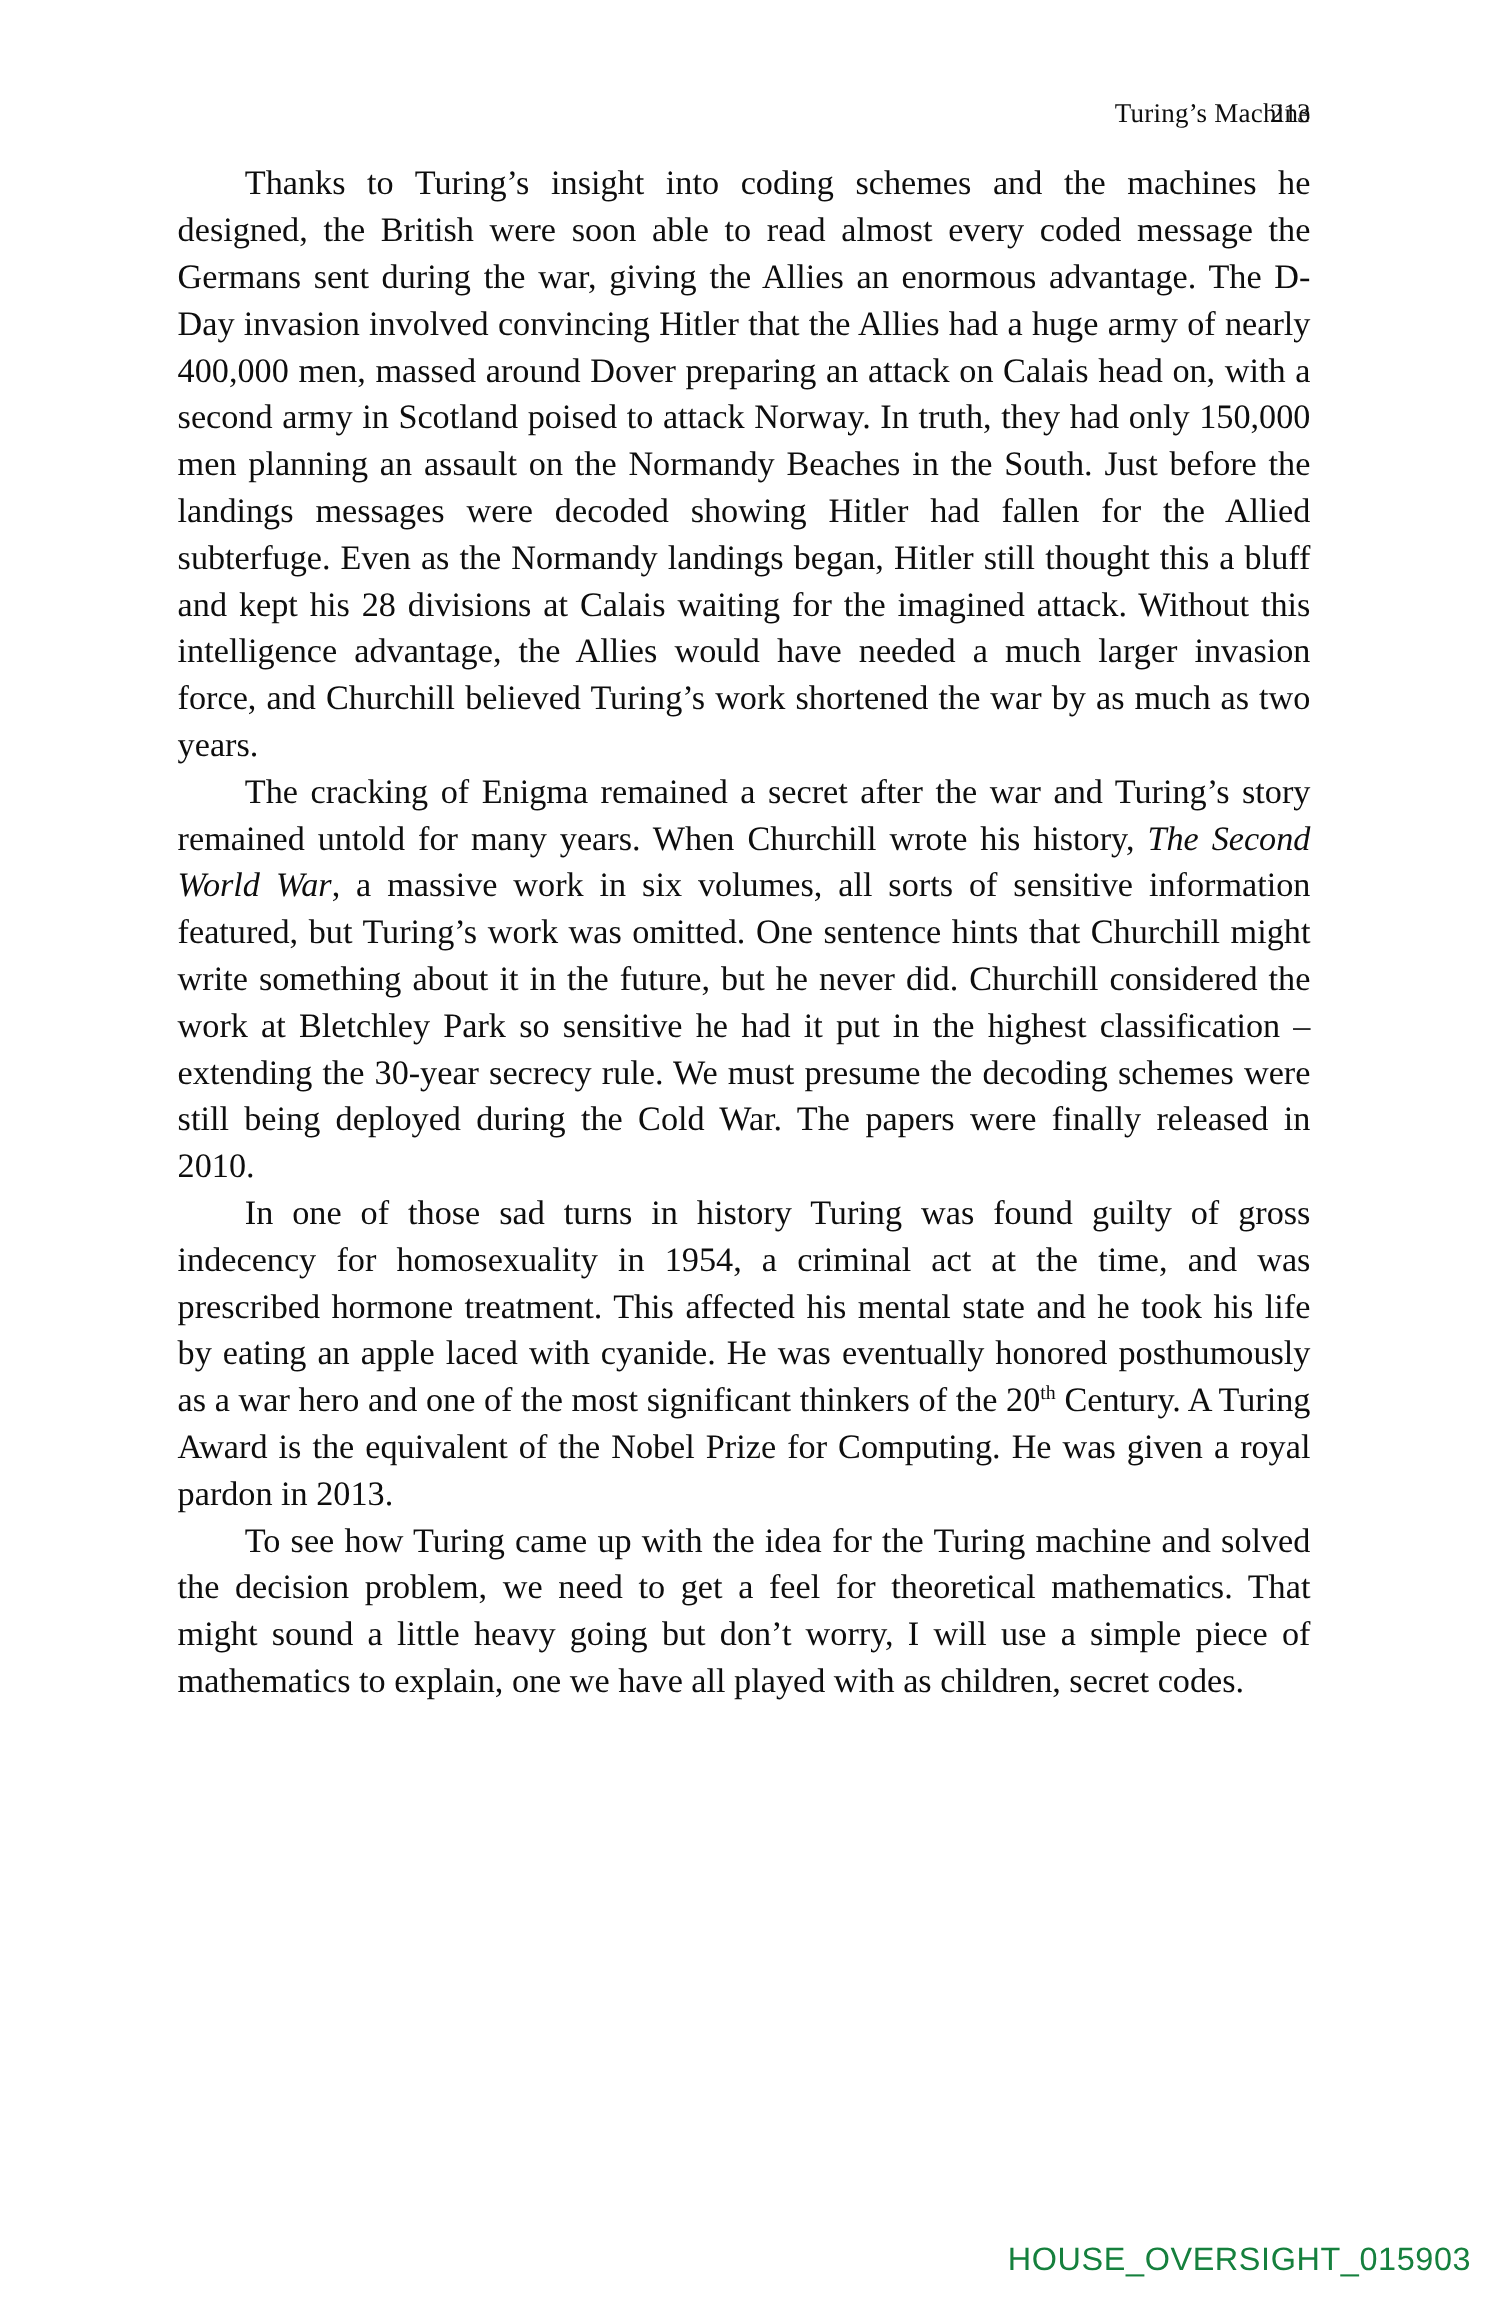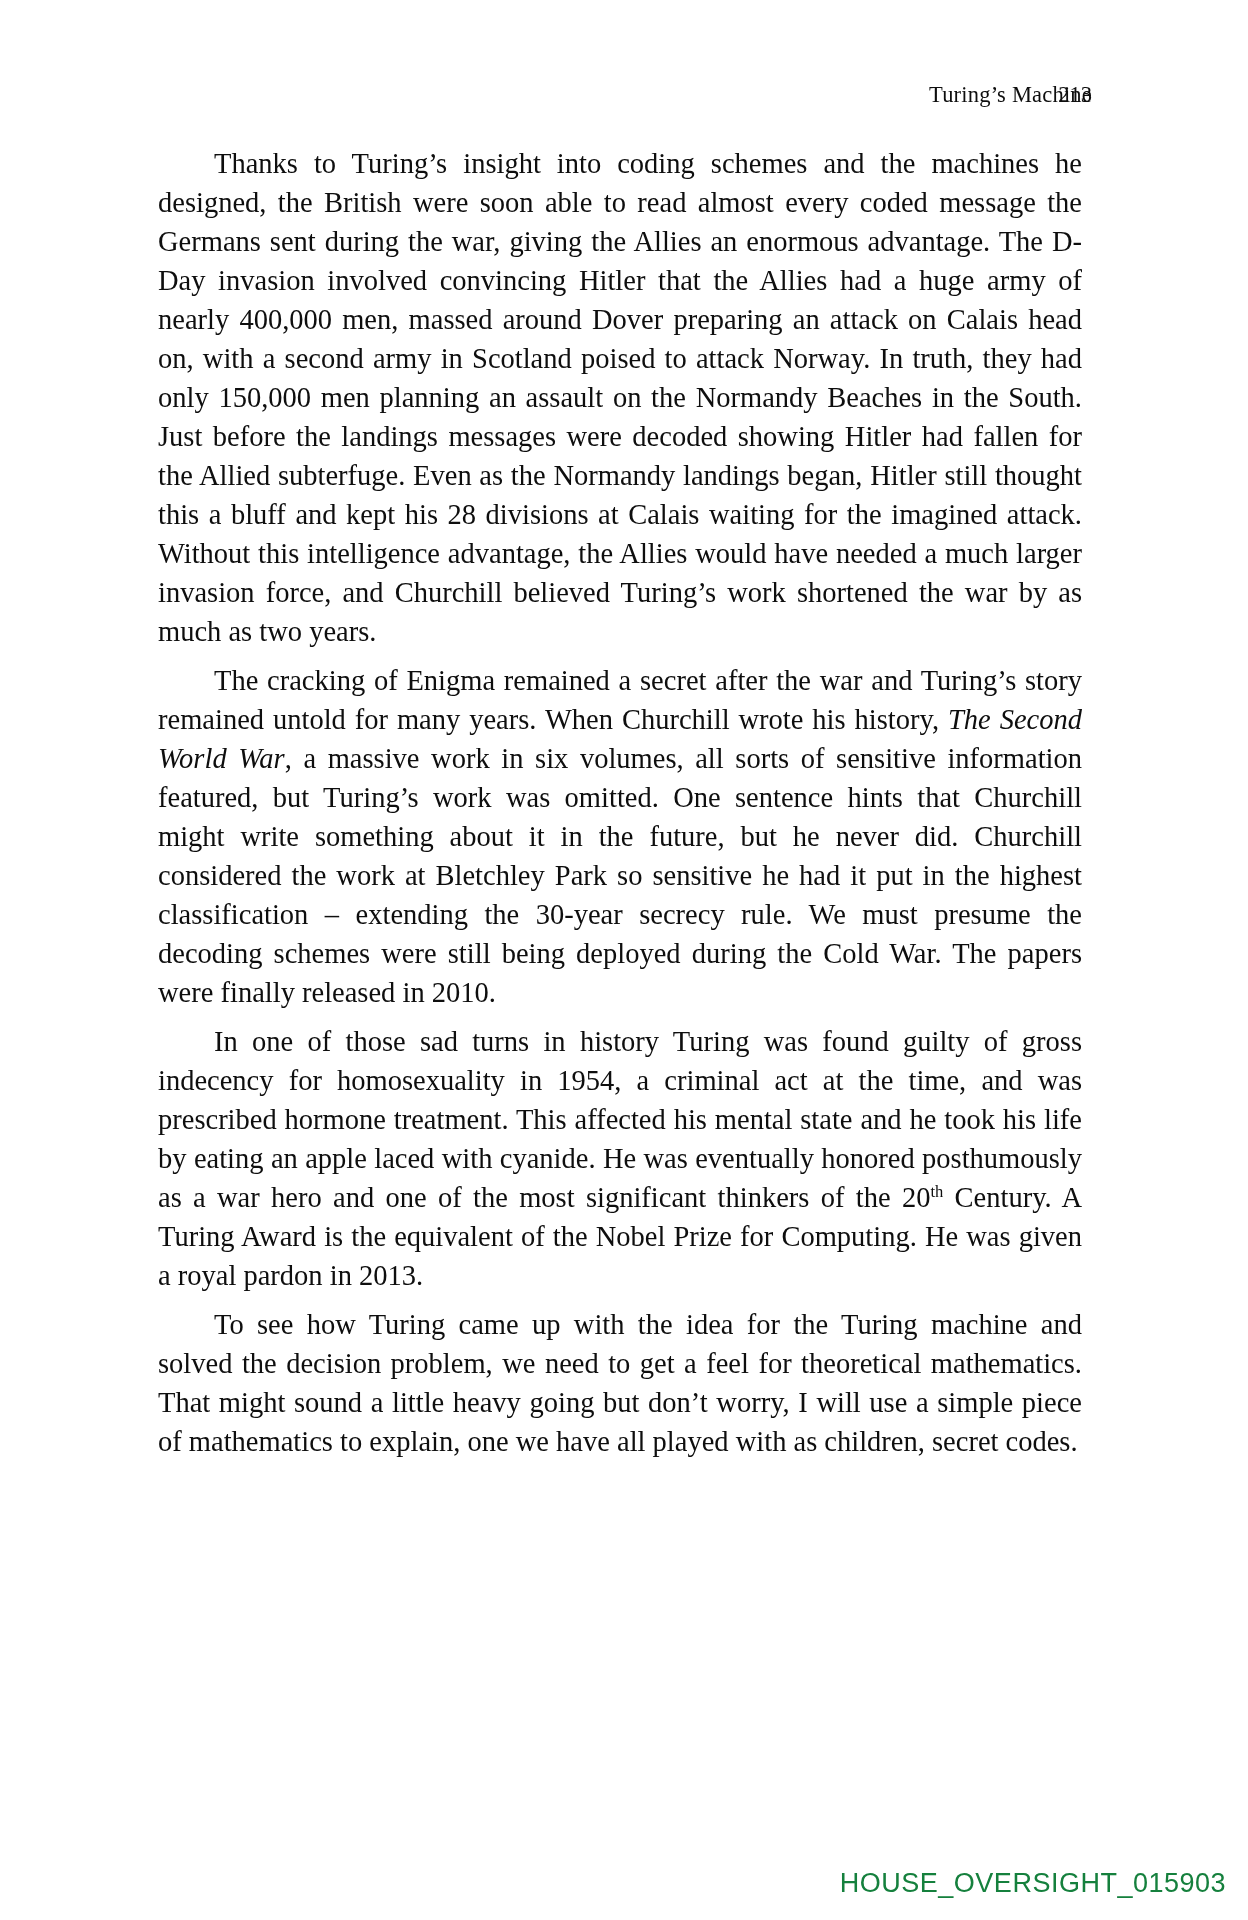--- a/index.html
+++ b/index.html
@@ -39,21 +39,21 @@
   .page-body {
     position: absolute;
     top: 134px;
     left: 148px;
     width: 944px;
     font-size: 28.5px;
     line-height: 39px;
     text-align: justify;
   }
   .page-body p {
-    margin: 10px;
+    margin: 0;
     padding: 0;
     text-indent: 56px;
   }
   .seg-italic {
     font-style: italic;
   }
   .seg-sup {
     vertical-align: super;
     font-size: 58%;
     line-height: 0;

